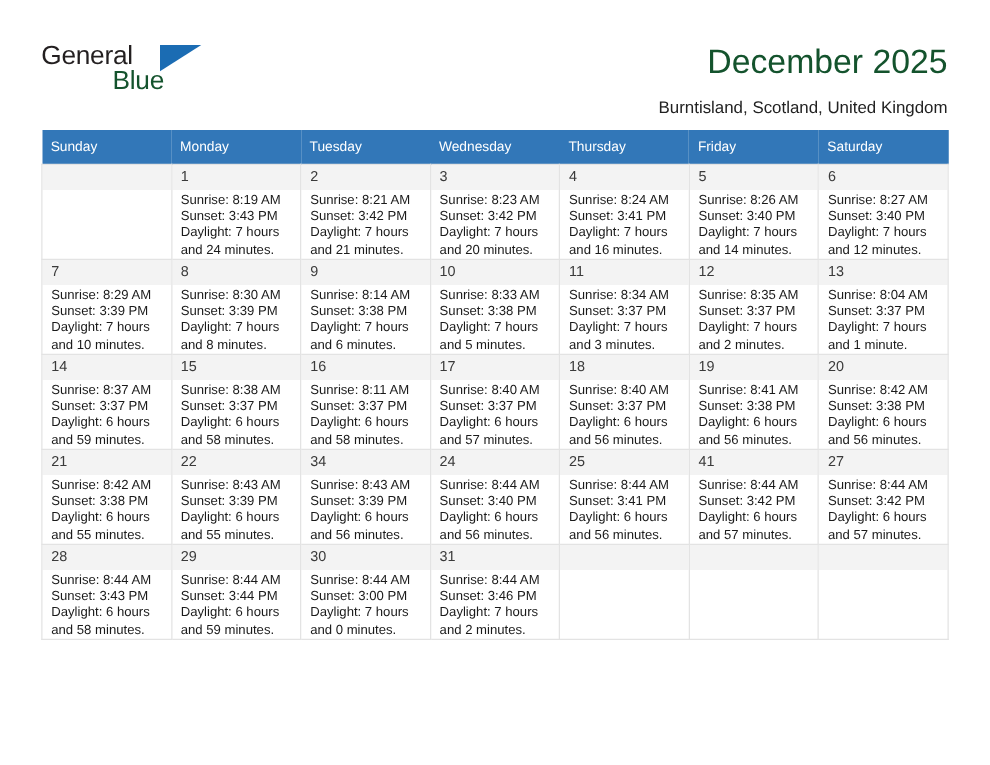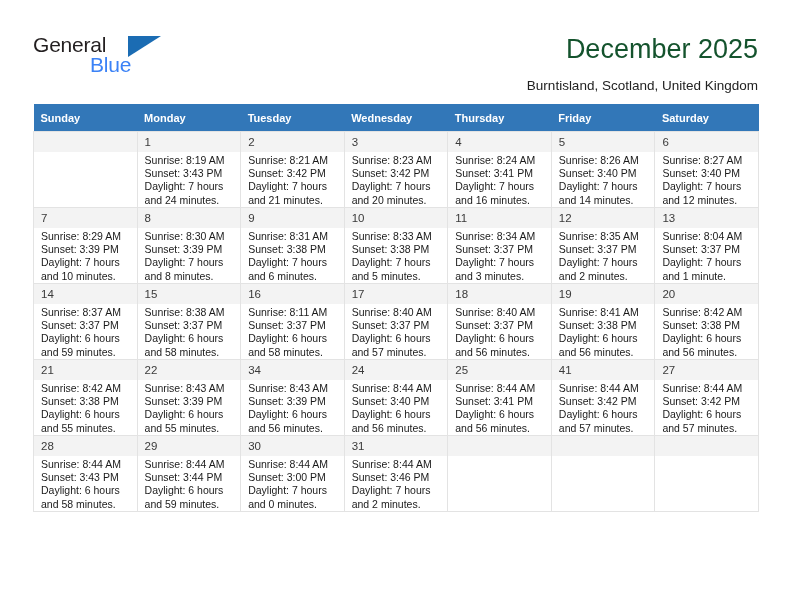--- a/index.html
+++ b/index.html
@@ -42,21 +42,21 @@
     font-size: 21px;
     color: #231f20;
     letter-spacing: -0.2px;
     line-height: 24px;
   }
   .logo-blue {
     position: absolute;
     left: 57px;
     top: 20px;
     font-size: 21px;
-    color: #3b82f6;
+    color: #14532d;
     letter-spacing: -0.2px;
     line-height: 24px;
   }
   .logo-triangle {
     position: absolute;
     left: 95px;
     top: 3px;
     width: 0;
     height: 0;
     border-left: 33px solid #1b6cb3;
@@ -88,21 +88,21 @@
     left: 33px;
     top: 104px;
     width: 726px;
     border-collapse: collapse;
     table-layout: fixed;
   }
   .calendar th {
     background: #3277b8;
     color: #ffffff;
     font-size: 11px;
-    font-weight: bold;
+    font-weight: normal;
     text-align: left;
     padding: 5px 0 5px 7px;
     height: 17px;
     border: none;
   }
   .calendar td {
     vertical-align: top;
     width: 103.71px;
     height: 75px;
     padding: 0;
@@ -240,21 +240,21 @@
             <span class="info">
               <span>Sunrise: 8:30 AM</span>
               <span>Sunset: 3:39 PM</span>
               <span>Daylight: 7 hours</span>
               <span>and 8 minutes.</span>
             </span>
           </td>
           <td>
             <span class="daynum">9</span>
             <span class="info">
-              <span>Sunrise: 8:31 AM</span>
+              <span>Sunrise: 8:14 AM</span>
               <span>Sunset: 3:38 PM</span>
               <span>Daylight: 7 hours</span>
               <span>and 6 minutes.</span>
             </span>
           </td>
           <td>
             <span class="daynum">10</span>
             <span class="info">
               <span>Sunrise: 8:33 AM</span>
               <span>Sunset: 3:38 PM</span>

